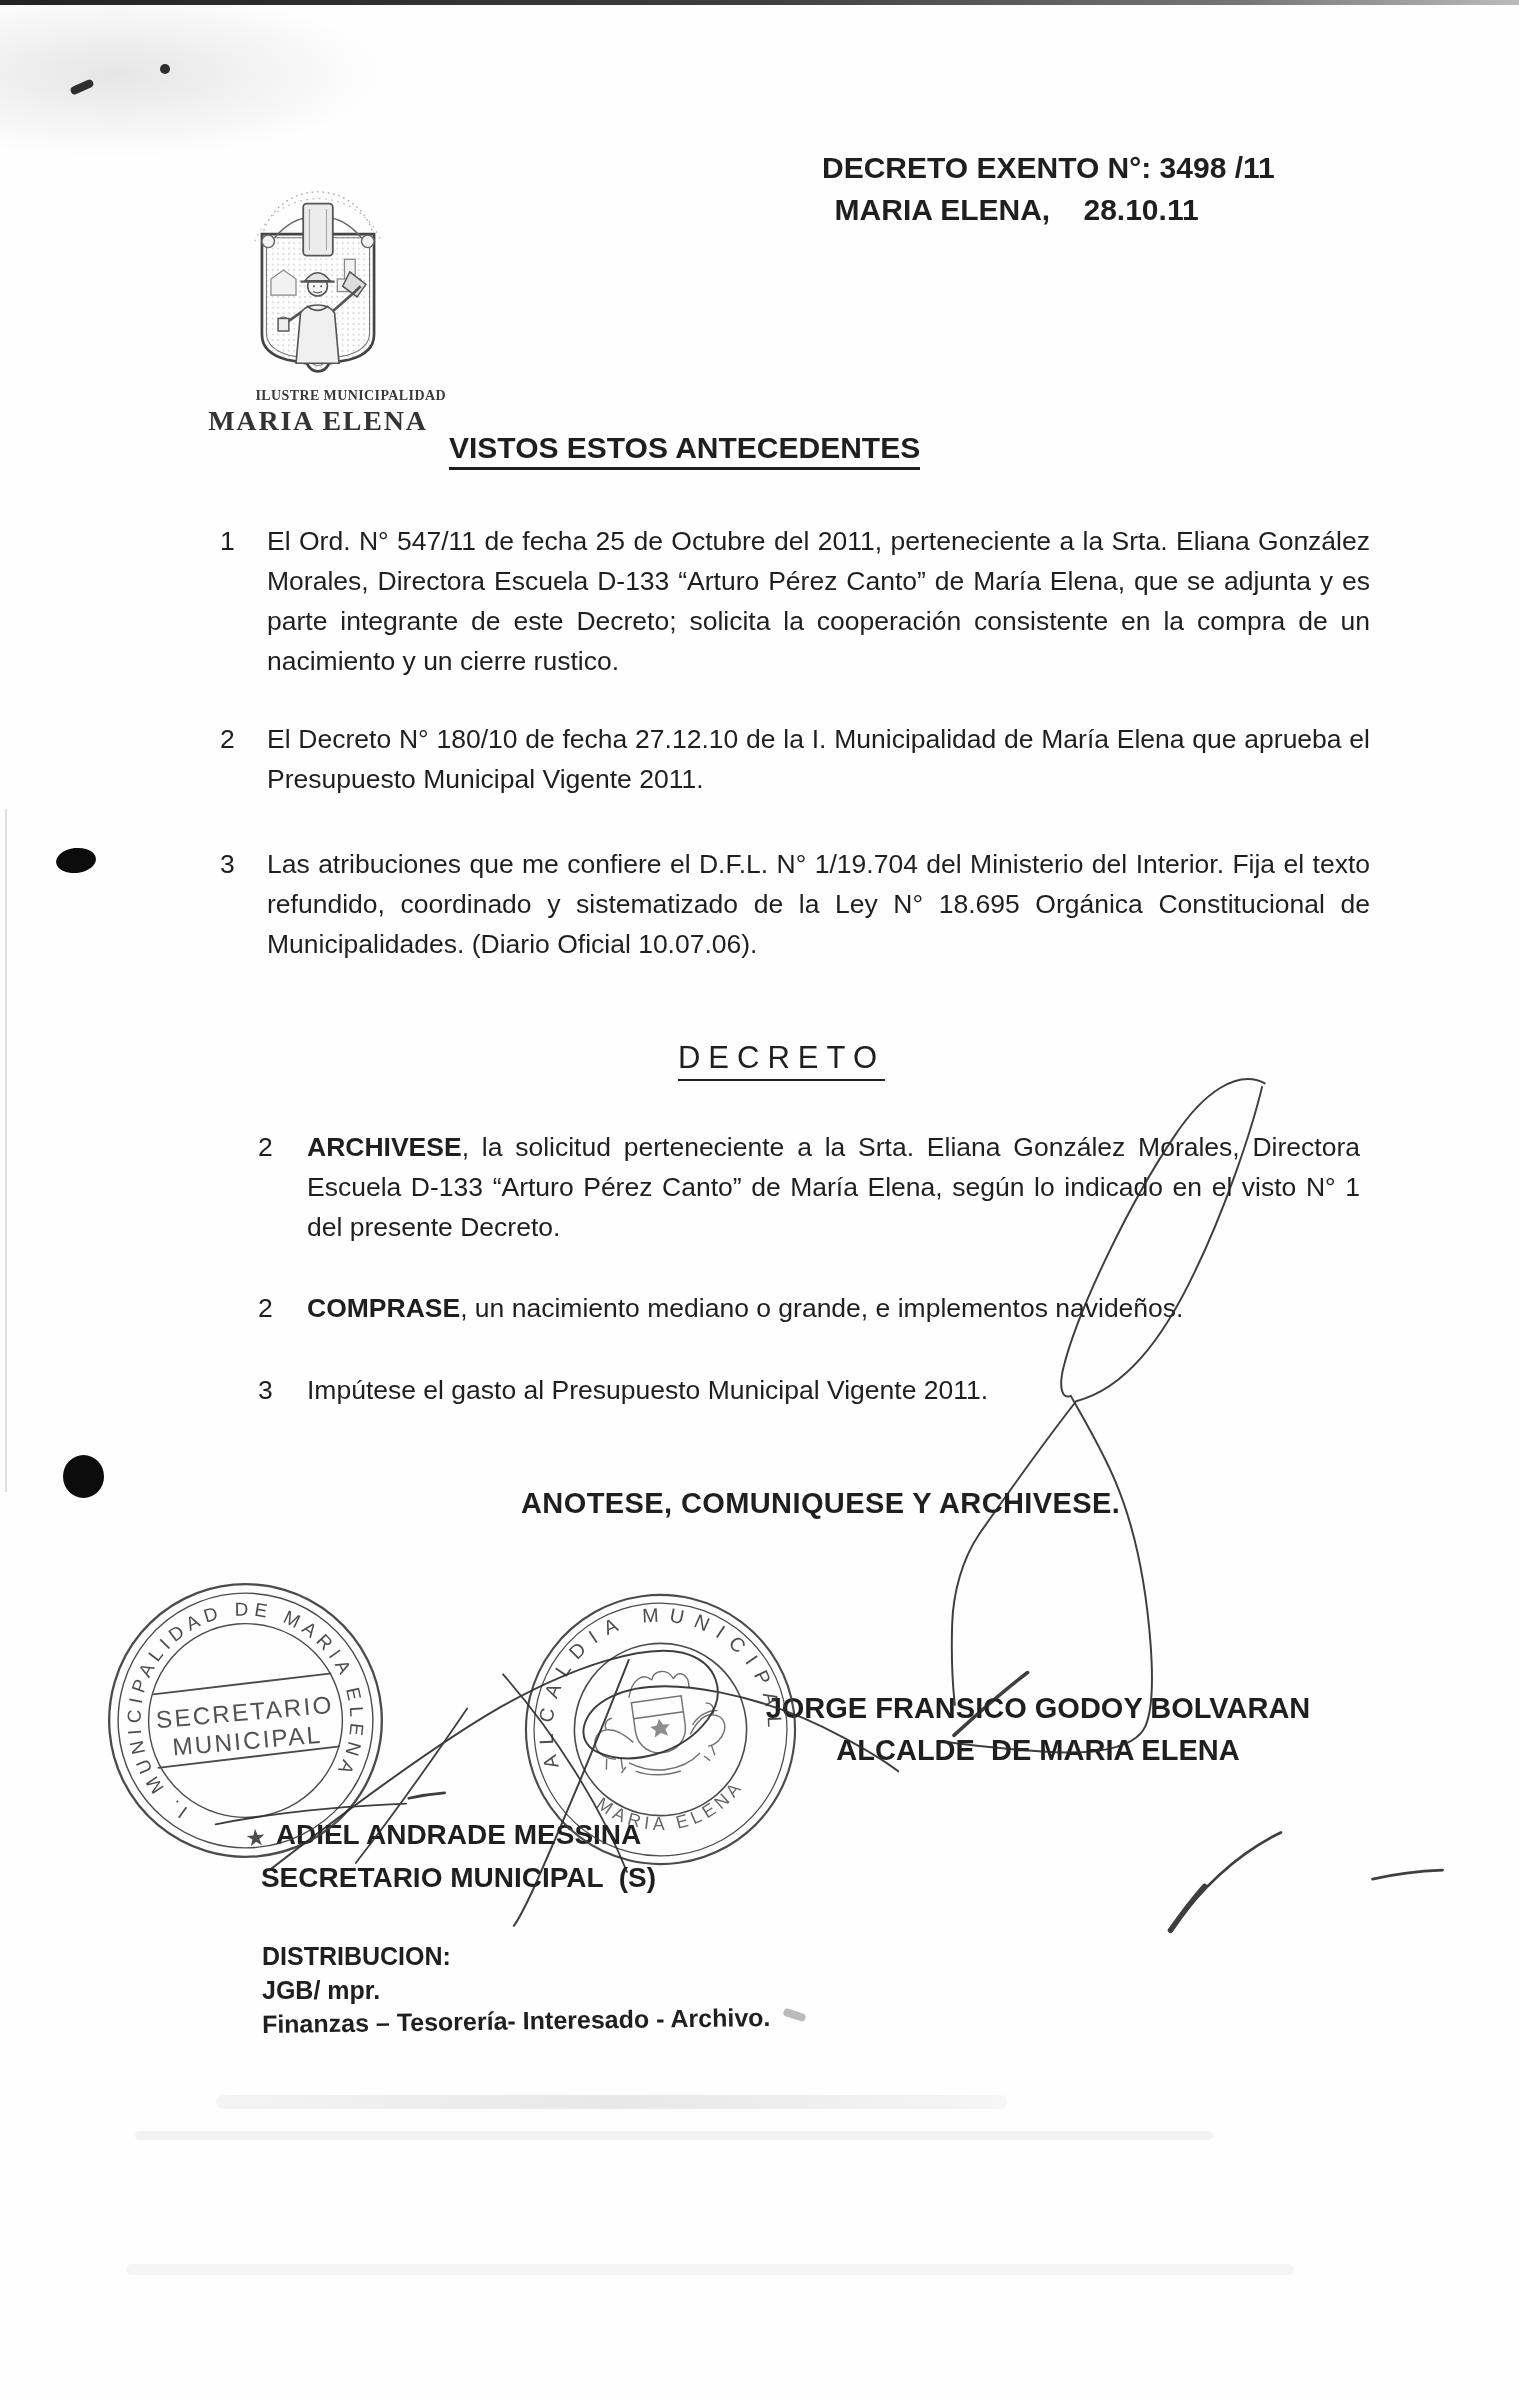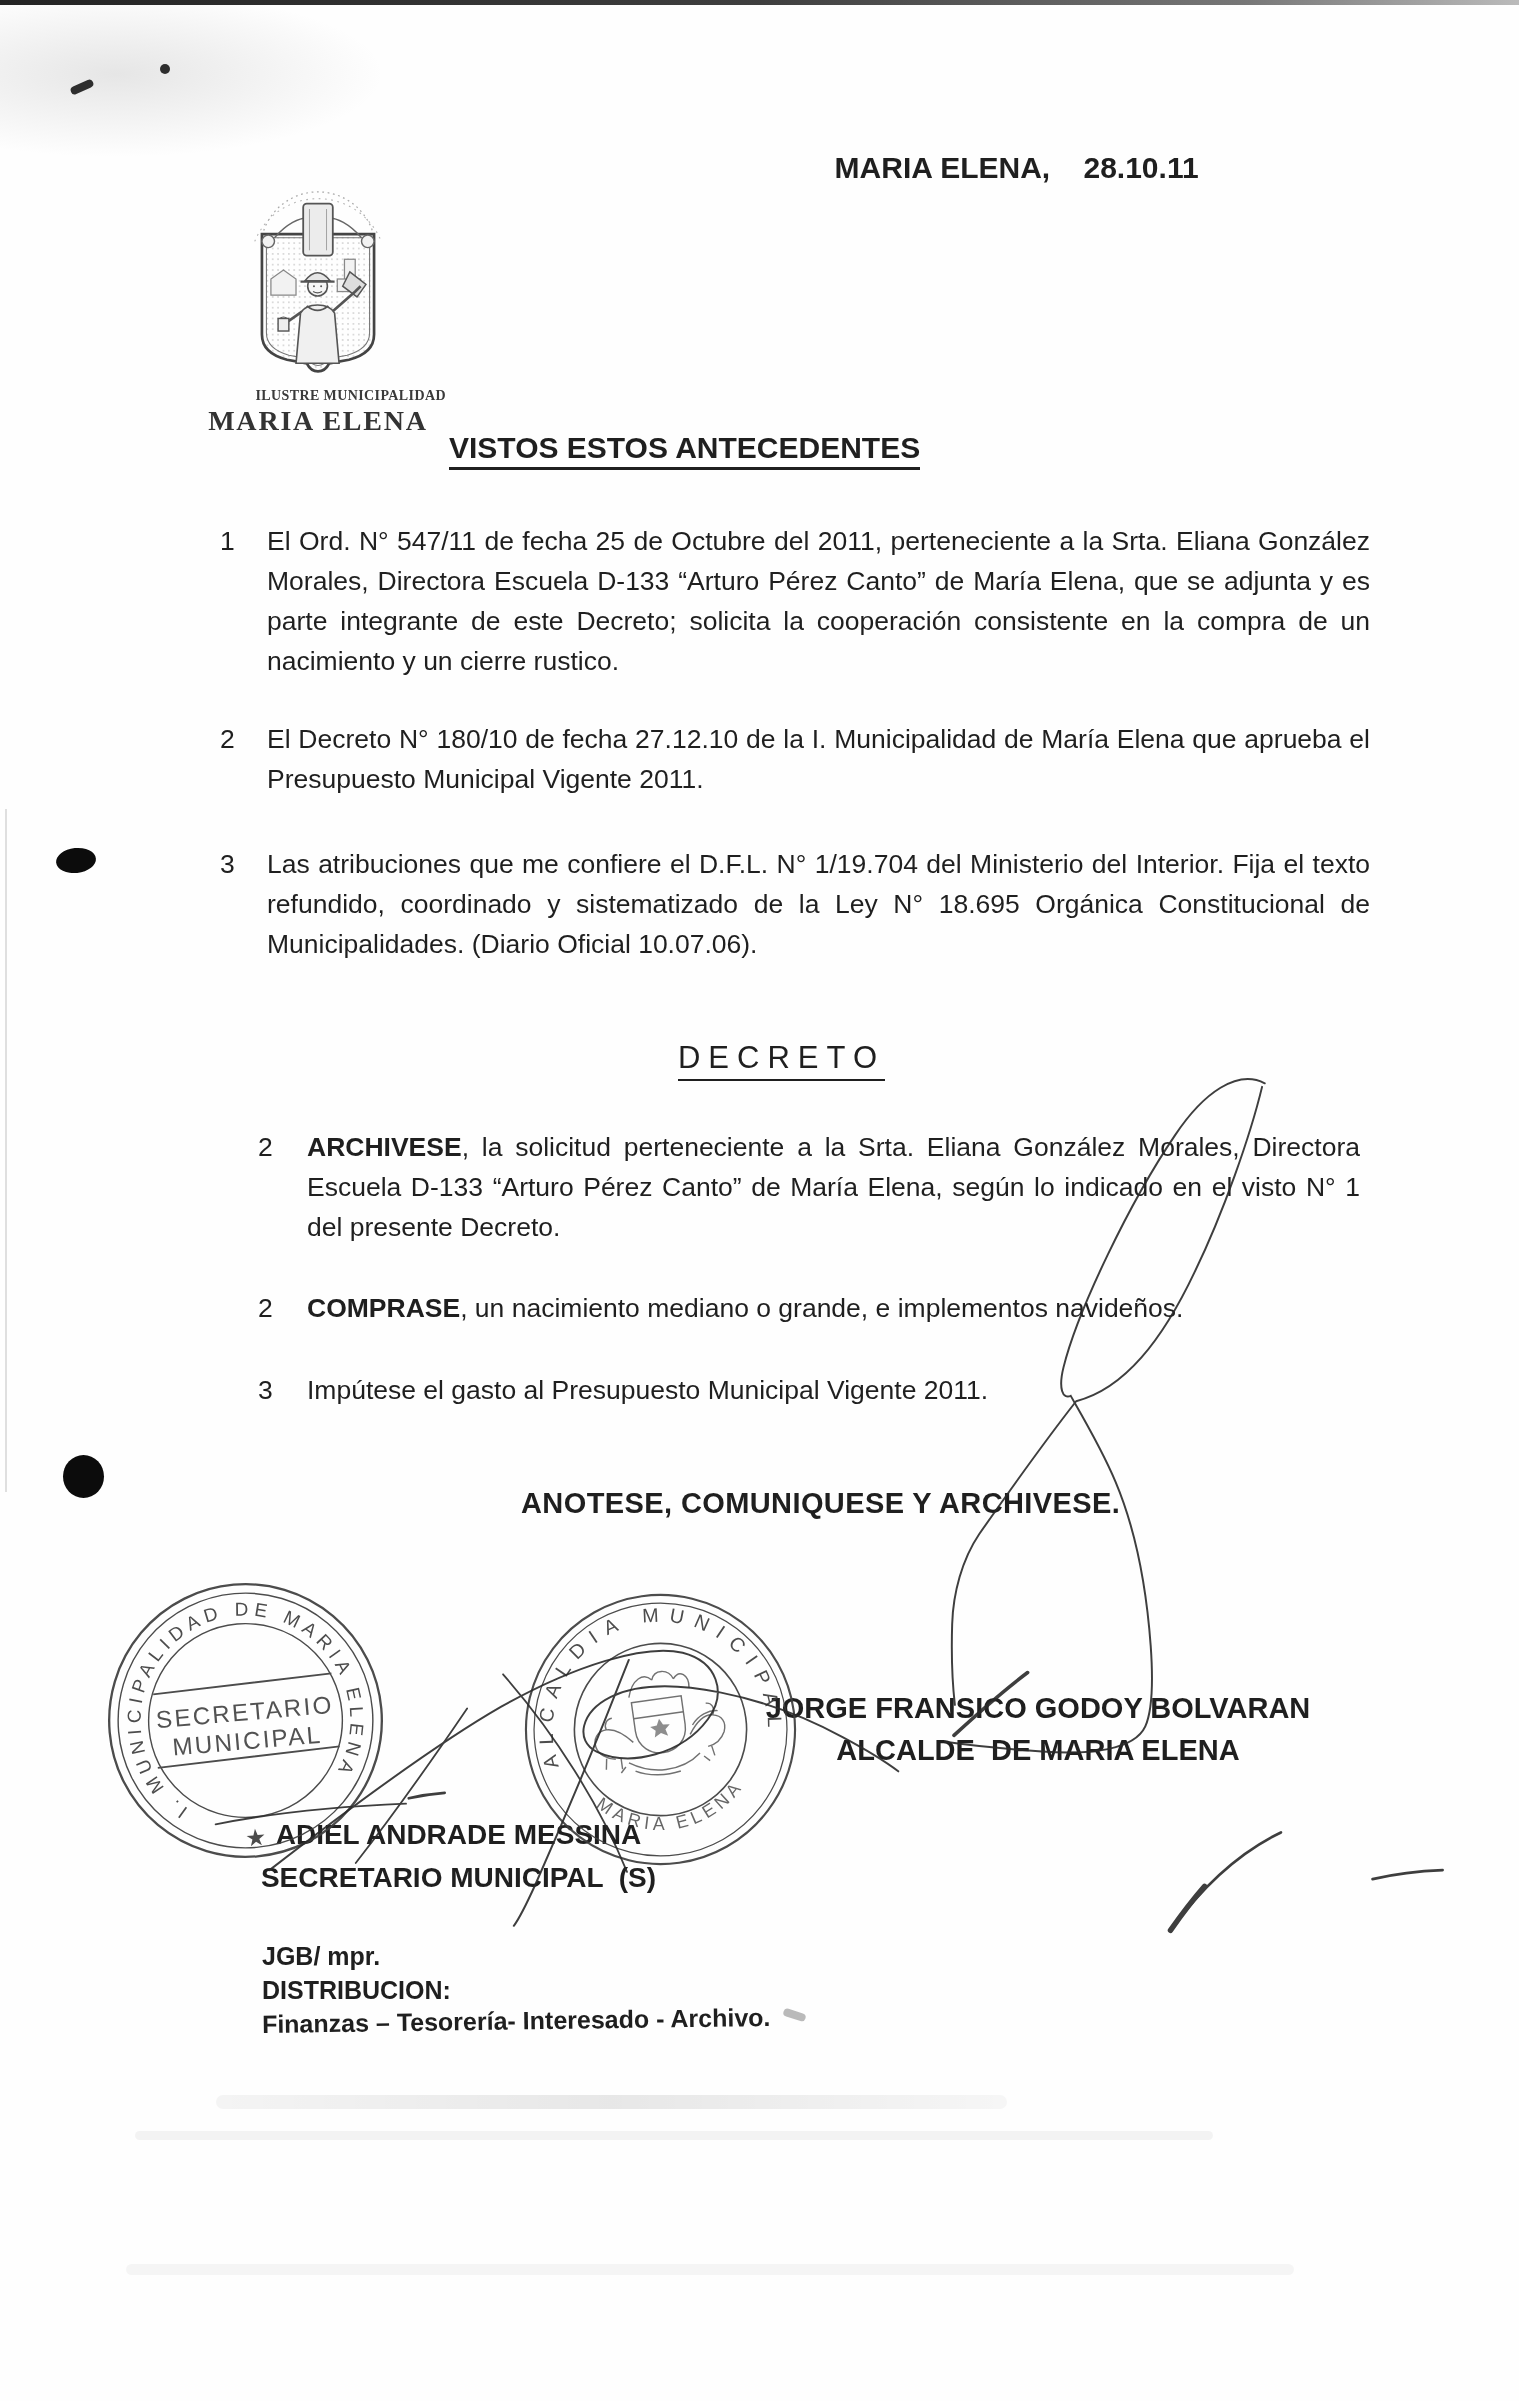--- a/index.html
+++ b/index.html
@@ -83,20 +83,21 @@
   <div class="abs edge-line"></div>
   <div class="abs streak-1"></div>
   <div class="abs streak-2"></div>
   <div class="abs streak-3"></div>
   <div class="abs mark-archivo"></div>
 
   <div class="abs hole hole-1 z6"></div>
   <div class="abs hole hole-2 z6"></div>
 
   <div class="abs hdr z2">
+    <div class="ws">DECRETO EXENTO N°: 3498 /11</div>
     <div class="l2 ws">MARIA ELENA,    28.10.11</div>
   </div>
 
   <svg class="abs logo-svg z2" width="148" height="216" viewBox="0 0 165 240" xmlns="http://www.w3.org/2000/svg">
     <defs>
       <pattern id="dots" width="6" height="6" patternUnits="userSpaceOnUse">
         <circle cx="2" cy="2" r="0.9" fill="#c9c9c9"></circle>
       </pattern>
     </defs>
     <path d="M 22,66 A 64,64 0 0 1 143,66" fill="none" stroke="#aaaaaa" stroke-width="1.4" stroke-dasharray="2 4"></path>
@@ -211,22 +212,22 @@
   <div class="abs mayor-block z2">
     <div>JORGE FRANSICO GODOY BOLVARAN</div>
     <div class="ws">ALCALDE  DE MARIA ELENA</div>
   </div>
   <div class="abs sec-block z2">
     <div>ADIEL ANDRADE MESSINA</div>
     <div class="ws">SECRETARIO MUNICIPAL  (S)</div>
   </div>
 
   <div class="abs footer z2">
+    <div>DISTRIBUCION:</div>
     <div>JGB/ mpr.</div>
-    <div>DISTRIBUCION:</div>
     <div class="f3">Finanzas – Tesorería- Interesado - Archivo.</div>
   </div>
 
   <svg class="sig-layer" width="1519" height="2401" viewBox="0 0 1691 2673" xmlns="http://www.w3.org/2000/svg">
     <g stroke="#2a2a2a" fill="none" stroke-linecap="round" opacity="0.9">
 
       <path stroke-width="2.2" d="M 1408,1206 C 1378,1190 1340,1216 1308,1264 C 1258,1338 1200,1458 1184,1522 C 1178,1546 1183,1558 1192,1554 C 1208,1582 1228,1616 1242,1650 C 1263,1700 1276,1764 1281,1832 C 1284,1874 1283,1904 1275,1922 C 1263,1948 1214,1954 1160,1950 C 1120,1947 1080,1943 1052,1939"></path>
       <path stroke-width="2.2" d="M 1405,1210 C 1392,1264 1362,1350 1330,1416 C 1294,1492 1252,1546 1198,1560 C 1162,1606 1118,1668 1090,1708 C 1071,1736 1061,1774 1060,1808 C 1059,1840 1060,1872 1063,1898"></path>
       <path stroke-width="4" d="M 1062,1932 C 1088,1908 1112,1886 1144,1862"></path>
       <path stroke-width="3" d="M 1303,2149 C 1330,2112 1372,2066 1426,2040"></path>

